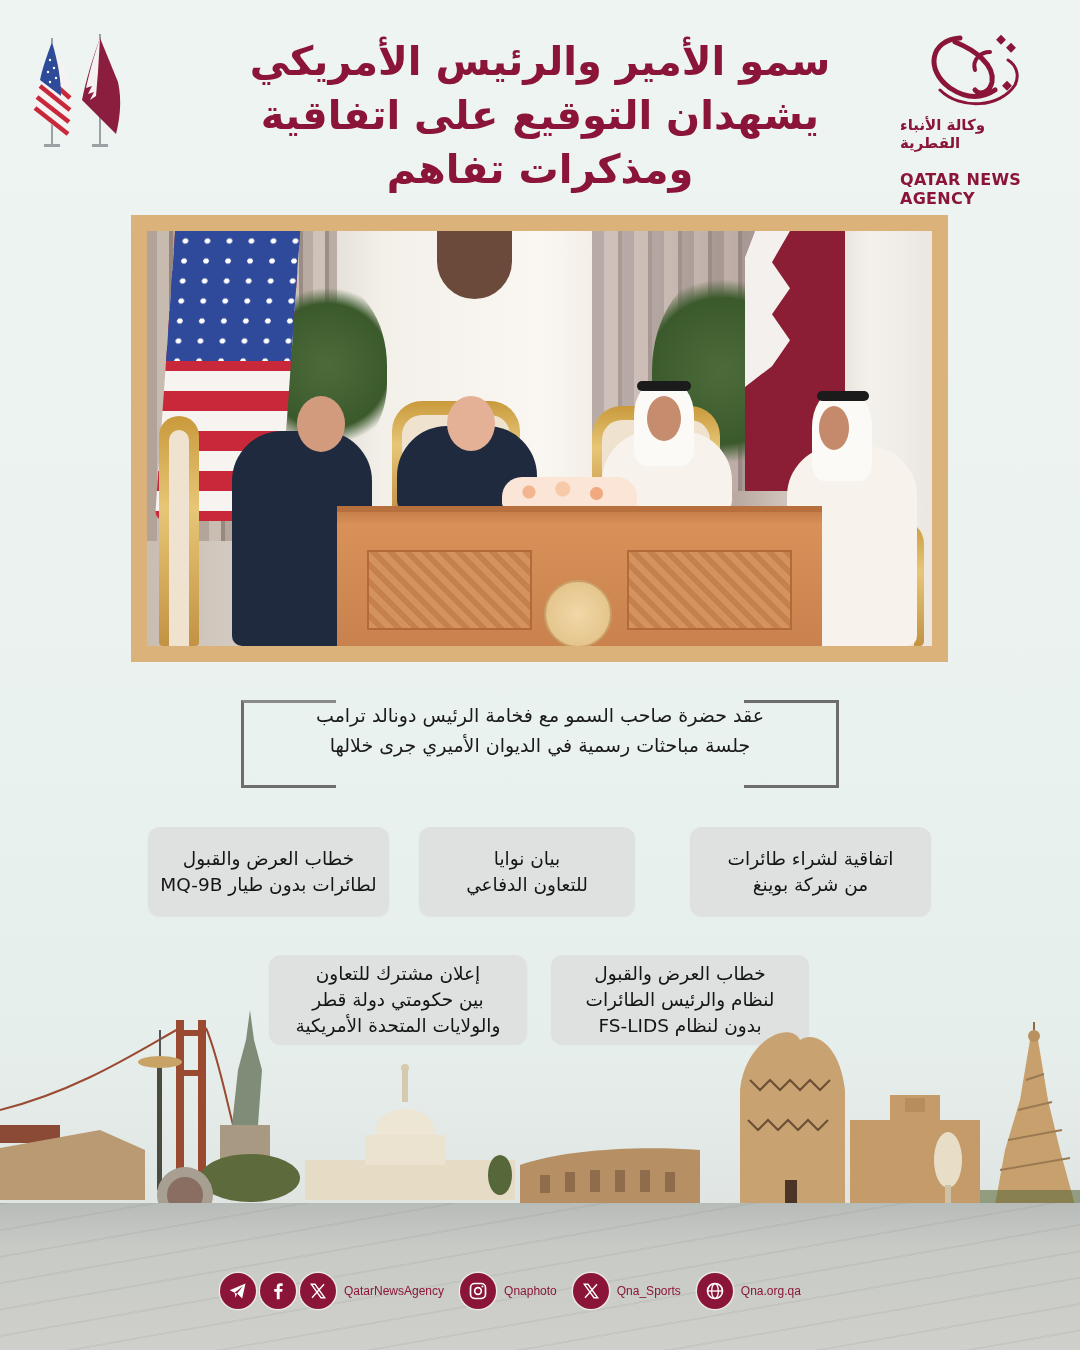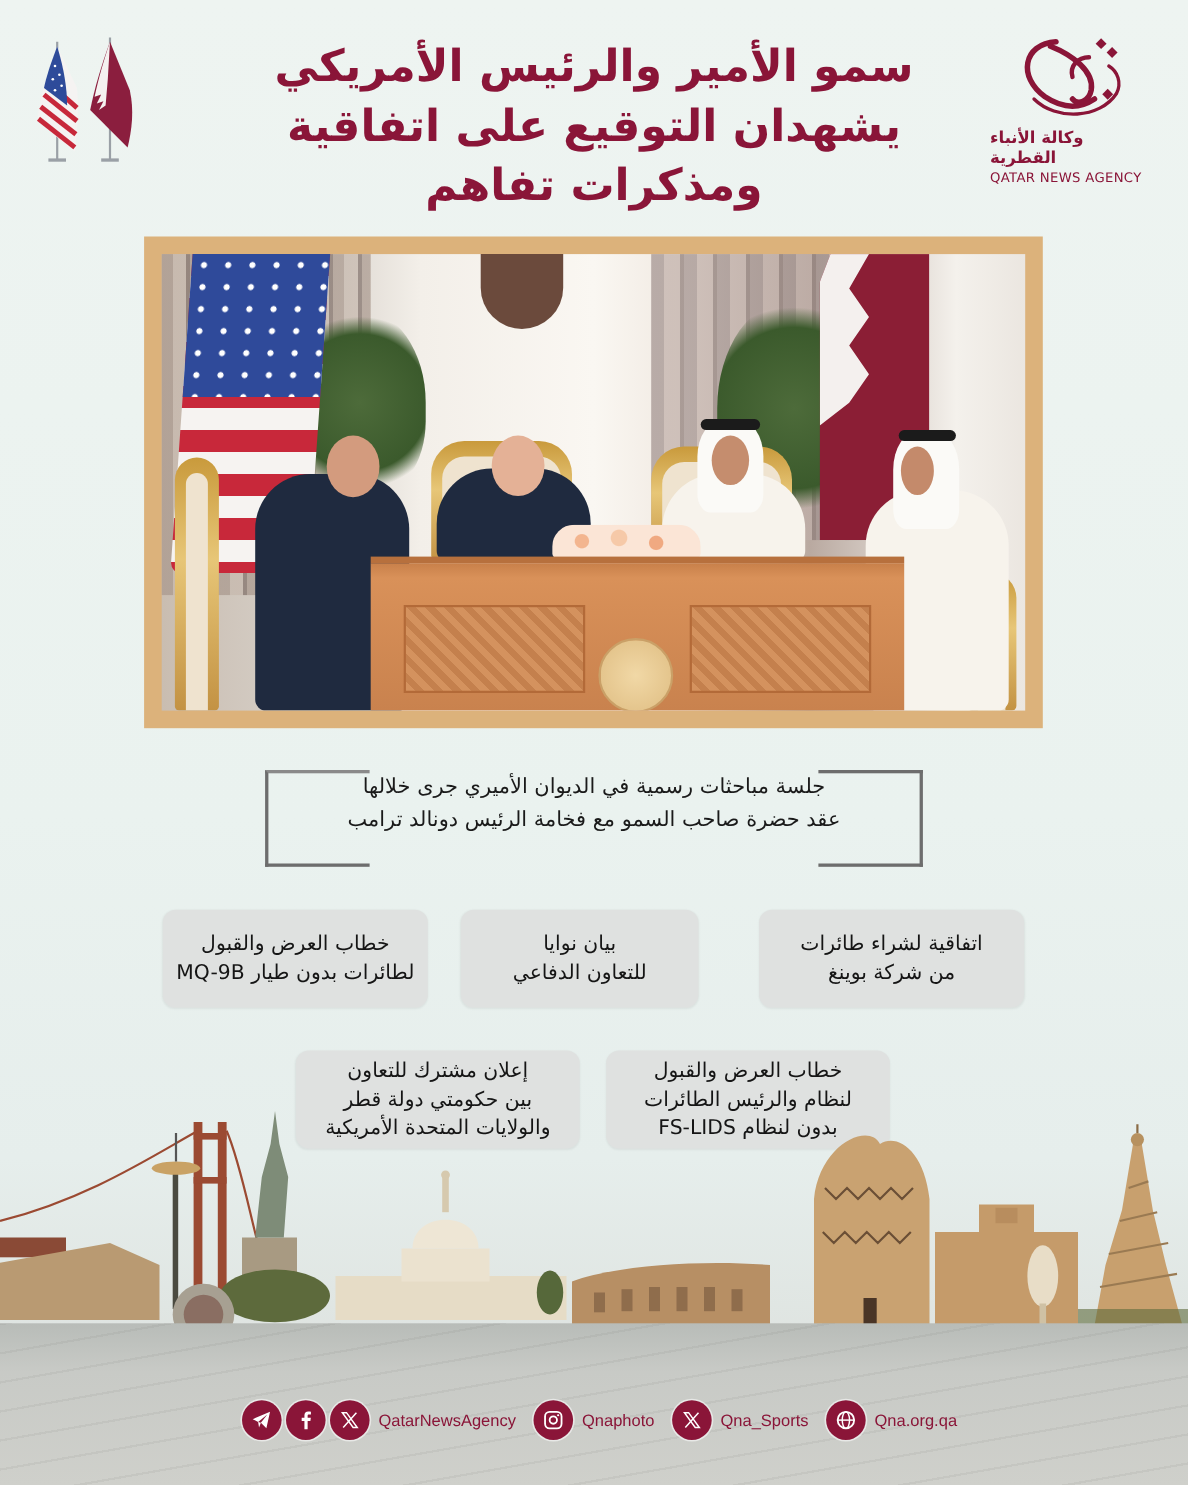--- a/index.html
+++ b/index.html
@@ -9,21 +9,21 @@
     background: linear-gradient(180deg, #eef4f1 0%, #eaf2ef 55%, #e6eeec 78%, #d9dcd8 100%);
     font-family: "DejaVu Sans", "Liberation Sans", sans-serif;
     color: #1a1a1a;
   }
 
   
   .flags { position: absolute; left: 30px; top: 30px; width: 100px; height: 122px; }
   .logo { position: absolute; right: 30px; top: 30px; width: 150px; height: 130px; text-align: left; }
   .logo svg { display: block; margin: 0 auto; }
   .logo-ar { color: #8a1538; font-size: 15px; font-weight: bold; margin-top: 4px; direction: rtl; }
-  .logo-en { color: #8a1538; font-size: 12px; font-weight: normal; letter-spacing: 0.3px; margin-top: 2px; }
+  .logo-en { color: #8a1538; font-size: 16px; font-weight: bold; letter-spacing: 0.3px; margin-top: 18px; }
 
   .title {
     position: absolute; left: 230px; top: 34px; width: 620px;
     text-align: center; direction: rtl;
     color: #8a1538; font-weight: bold; font-size: 40px; line-height: 54px;
   }
 
   
   .photo-frame {
     position: absolute; left: 131px; top: 215px; width: 817px; height: 447px;
@@ -91,21 +91,21 @@
     background: linear-gradient(180deg,#b8bcb8 0%,#c8cac6 30%,#cfd0cb 100%); }
   .ground::after { content:""; position:absolute; inset:0;
     background: repeating-linear-gradient(170deg, rgba(120,120,115,0.10) 0 2px, transparent 2px 26px); }
   .sky-layer { position:absolute; left:0; top:1000px; width:1080px; height:205px; }
 
   
   .footer { position:absolute; left:220px; top:1271px; height:40px; display:flex; align-items:center; gap:0; }
   .social-icon { width:36px; height:36px; border-radius:50%; background:#8a1538; color:#fff;
     display:flex; align-items:center; justify-content:center; margin-right:4px; flex-shrink:0;
     box-shadow: 0 0 0 1.5px rgba(255,255,255,0.55); }
-  .handle { color:#8a1538; font-family:"Liberation Sans", sans-serif; font-size:15px; margin: 0 16px 0 4px; white-space:nowrap; }
+  .handle { color:#8a1538; font-family:"Liberation Sans", sans-serif; font-size:12px; margin: 0 16px 0 4px; white-space:nowrap; }
 </style>
 </head>
 <body>
 
 <div class="flags">
   <svg width="100" height="122" viewBox="0 0 100 122">
 
     <line x1="22" y1="8" x2="22" y2="116" stroke="#9aa0a6" stroke-width="2"></line>
     <path d="M22 12 C12 40, 6 60, 4 80 L38 108 C40 90, 42 70, 40 50 Z" fill="#f5f3f2"></path>
     <g stroke="#c7283a" stroke-width="4.5" fill="none">
@@ -196,22 +196,22 @@
       <div class="panel" style="left:30px;"></div>
       <div class="panel" style="left:290px;"></div>
       <div class="seal"></div>
     </div>
   </div>
 </div>
 
 <div class="intro">
   <div class="br-l"></div>
   <div class="br-r"></div>
+  <p>عقد حضرة صاحب السمو مع فخامة الرئيس دونالد ترامب</p>
   <p>جلسة مباحثات رسمية في الديوان الأميري جرى خلالها</p>
-  <p>عقد حضرة صاحب السمو مع فخامة الرئيس دونالد ترامب</p>
 </div>
 
 <div class="card" style="left:690px;top:827px;width:241px;height:89px;">
   <div>
       <span>اتفاقية لشراء طائرات</span>
       <span>من شركة بوينغ</span>
     </div>
 </div>
 <div class="card" style="left:419px;top:827px;width:216px;height:89px;">
   <div>

